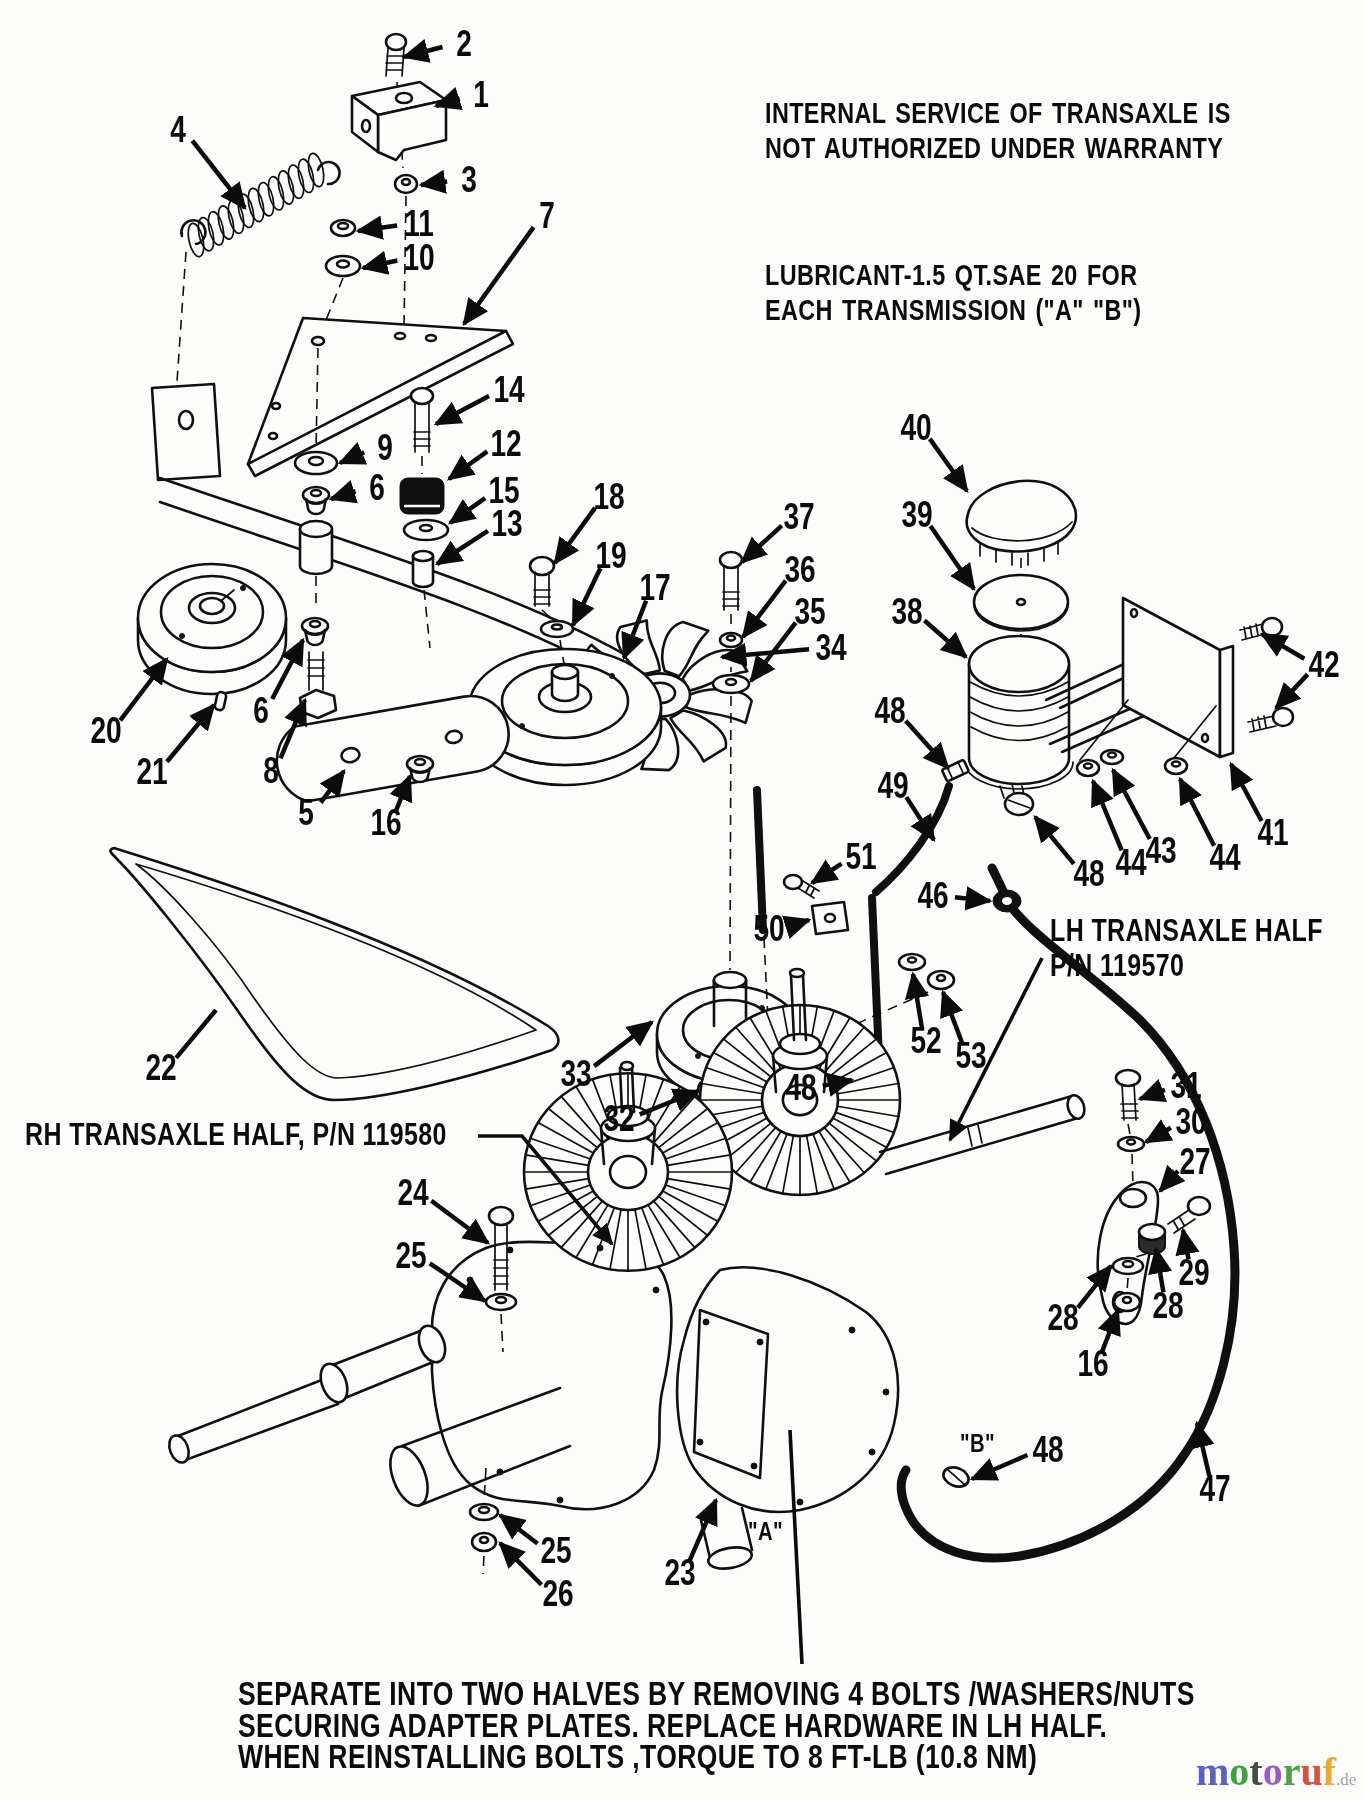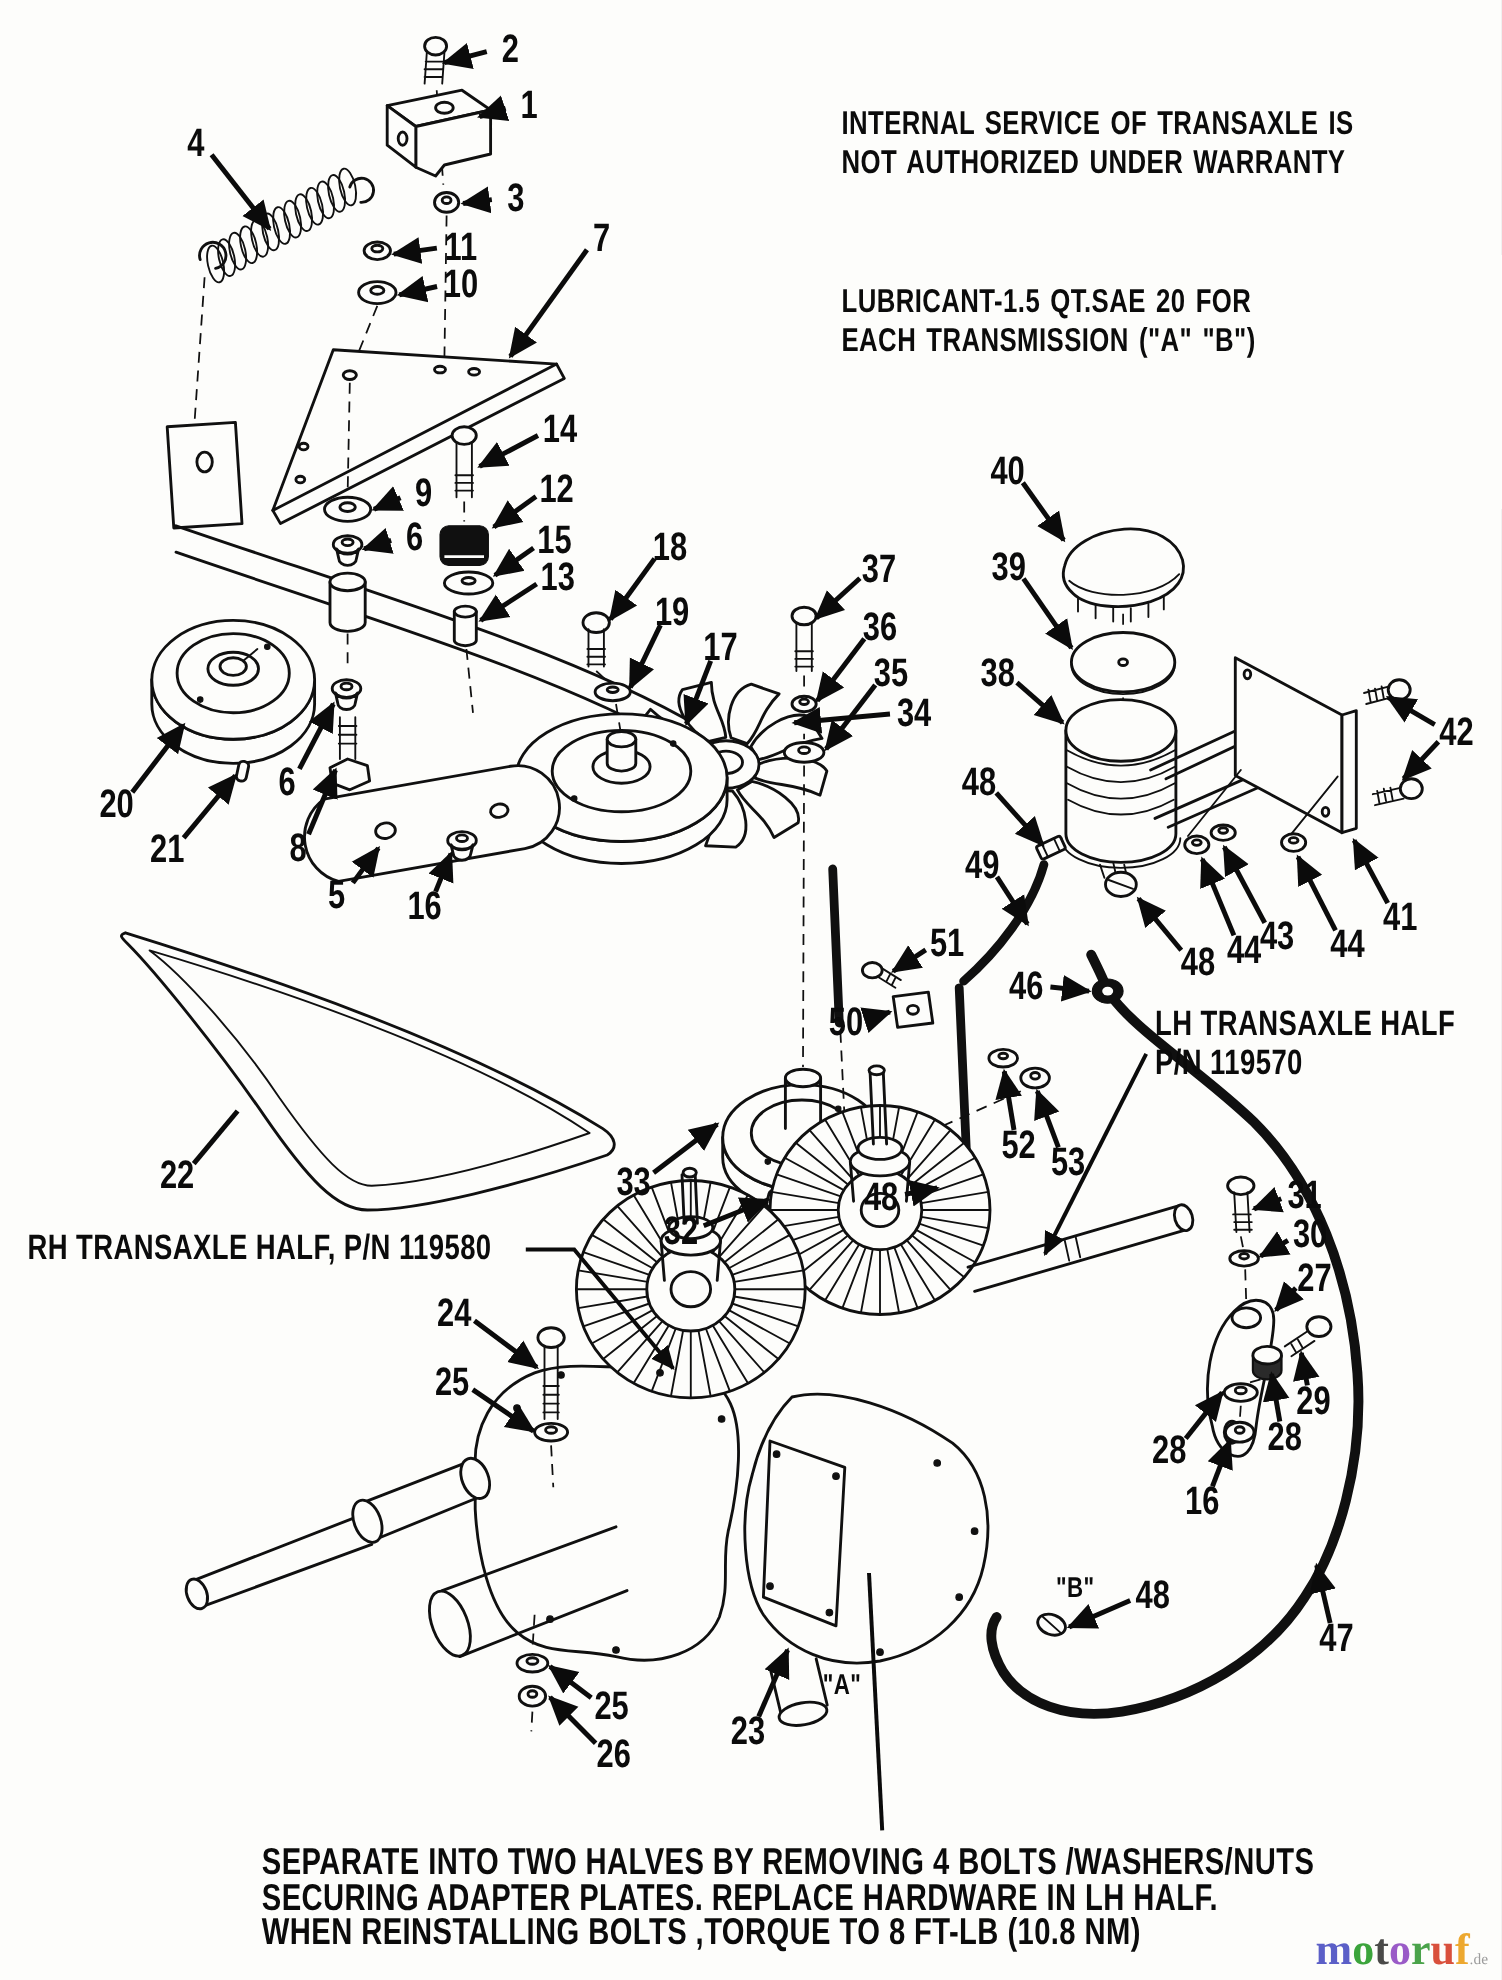--- a/index.html
+++ b/index.html
@@ -16,21 +16,21 @@
   .callout{position:absolute;font-weight:bold;font-size:36px;color:#0b0b0b;
            transform:translate(-50%,-50%) scaleX(.78);white-space:nowrap;}
   .note{position:absolute;font-weight:bold;color:#0b0b0b;transform-origin:0 0;
         transform:scaleX(.78);white-space:nowrap;letter-spacing:.5px;}
   .n30{font-size:30px;word-spacing:3px;}
   .n32{font-size:32px;}
   .n34{font-size:34px;}
   .n26{font-size:26px;}
   .wm{position:absolute;left:1196px;top:1748px;font-family:"Liberation Serif", serif;
       font-weight:bold;font-size:40px;white-space:nowrap;}
-  .wm .suf{font-size:14px;font-weight:normal;}
+  .wm .suf{font-size:17px;font-weight:normal;}
 </style>
 </head>
 <body>
 
 <div class="page">
 
   <svg width="1365" height="1800" viewBox="0 0 1365 1800">
     <defs>
       <marker id="ah" viewBox="0 0 12 12" refX="10" refY="6" markerWidth="6.5" markerHeight="6.5" orient="auto">
         <path d="M0,1 L11,6 L0,11 Z" fill="#0b0b0b"></path>

